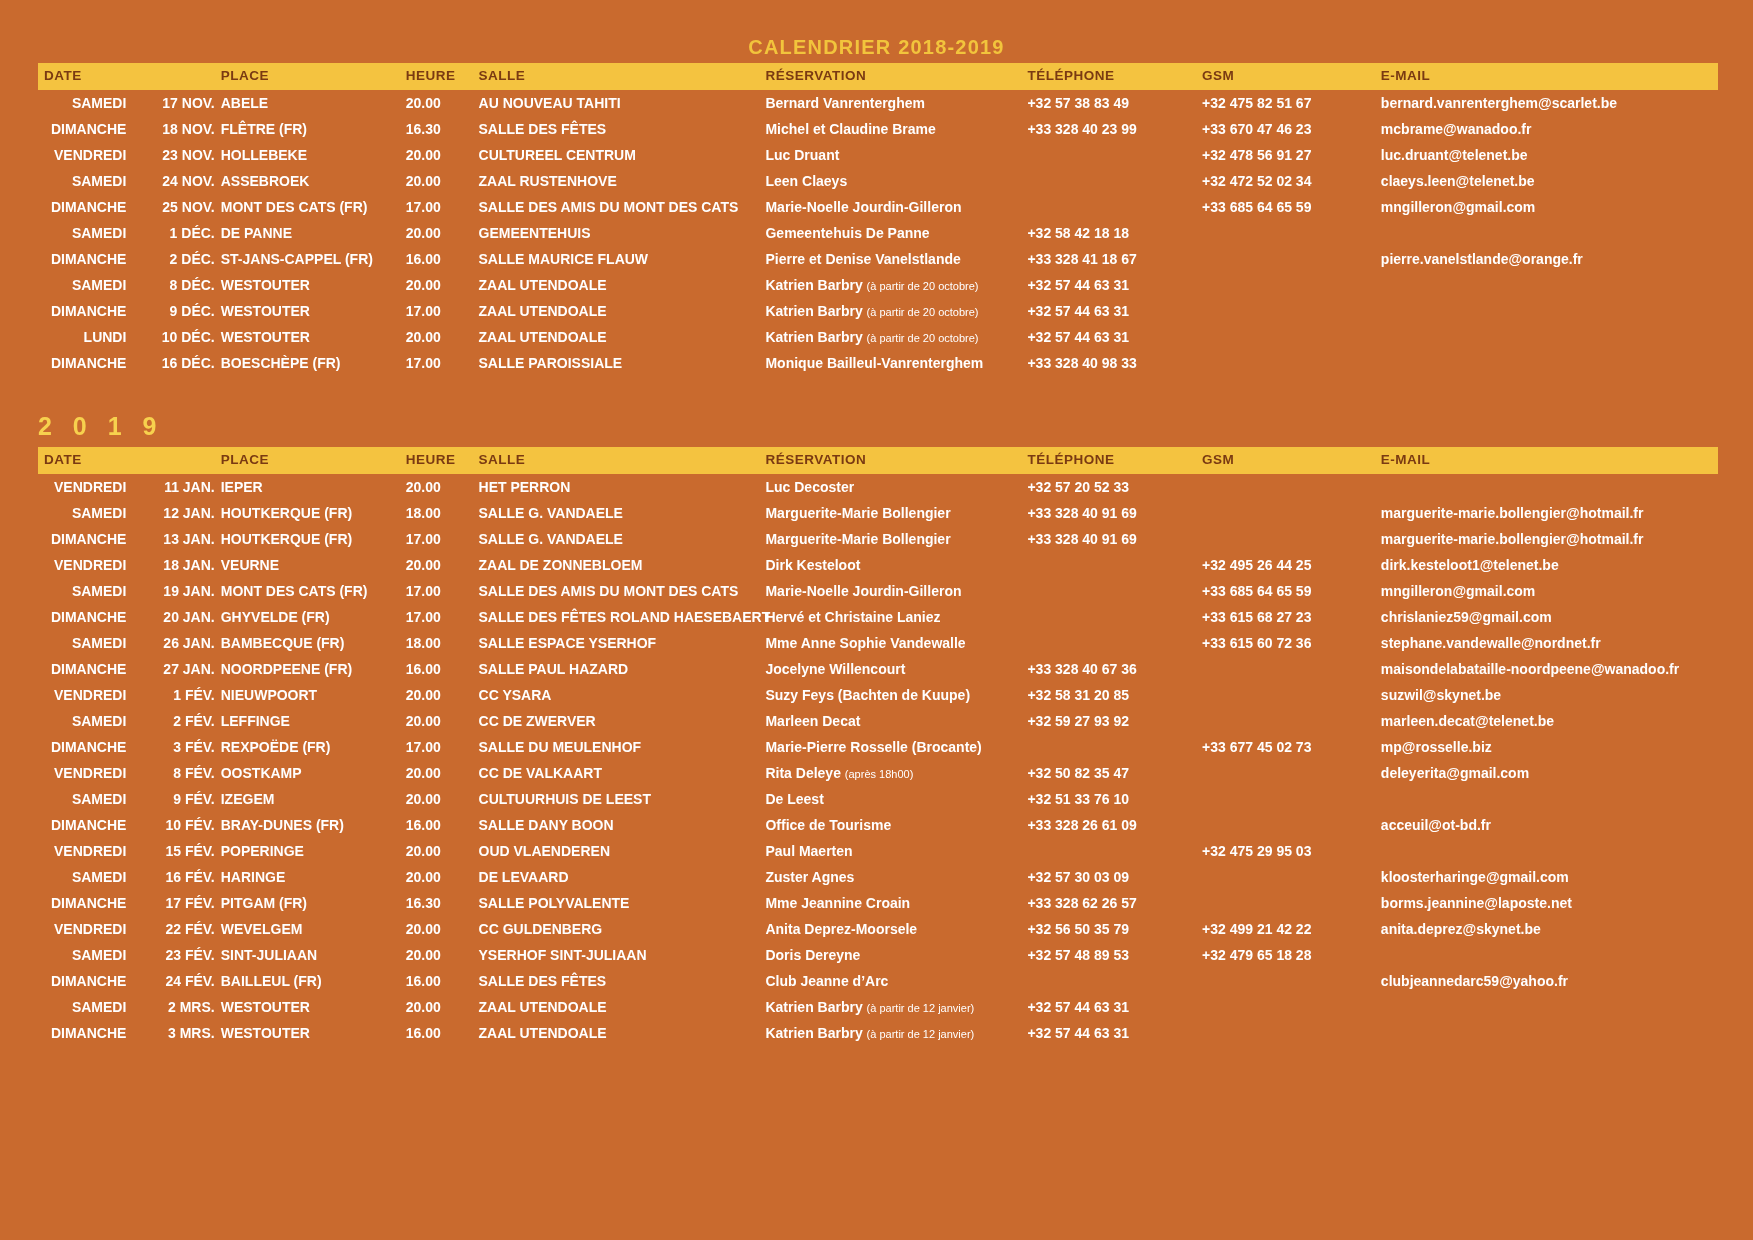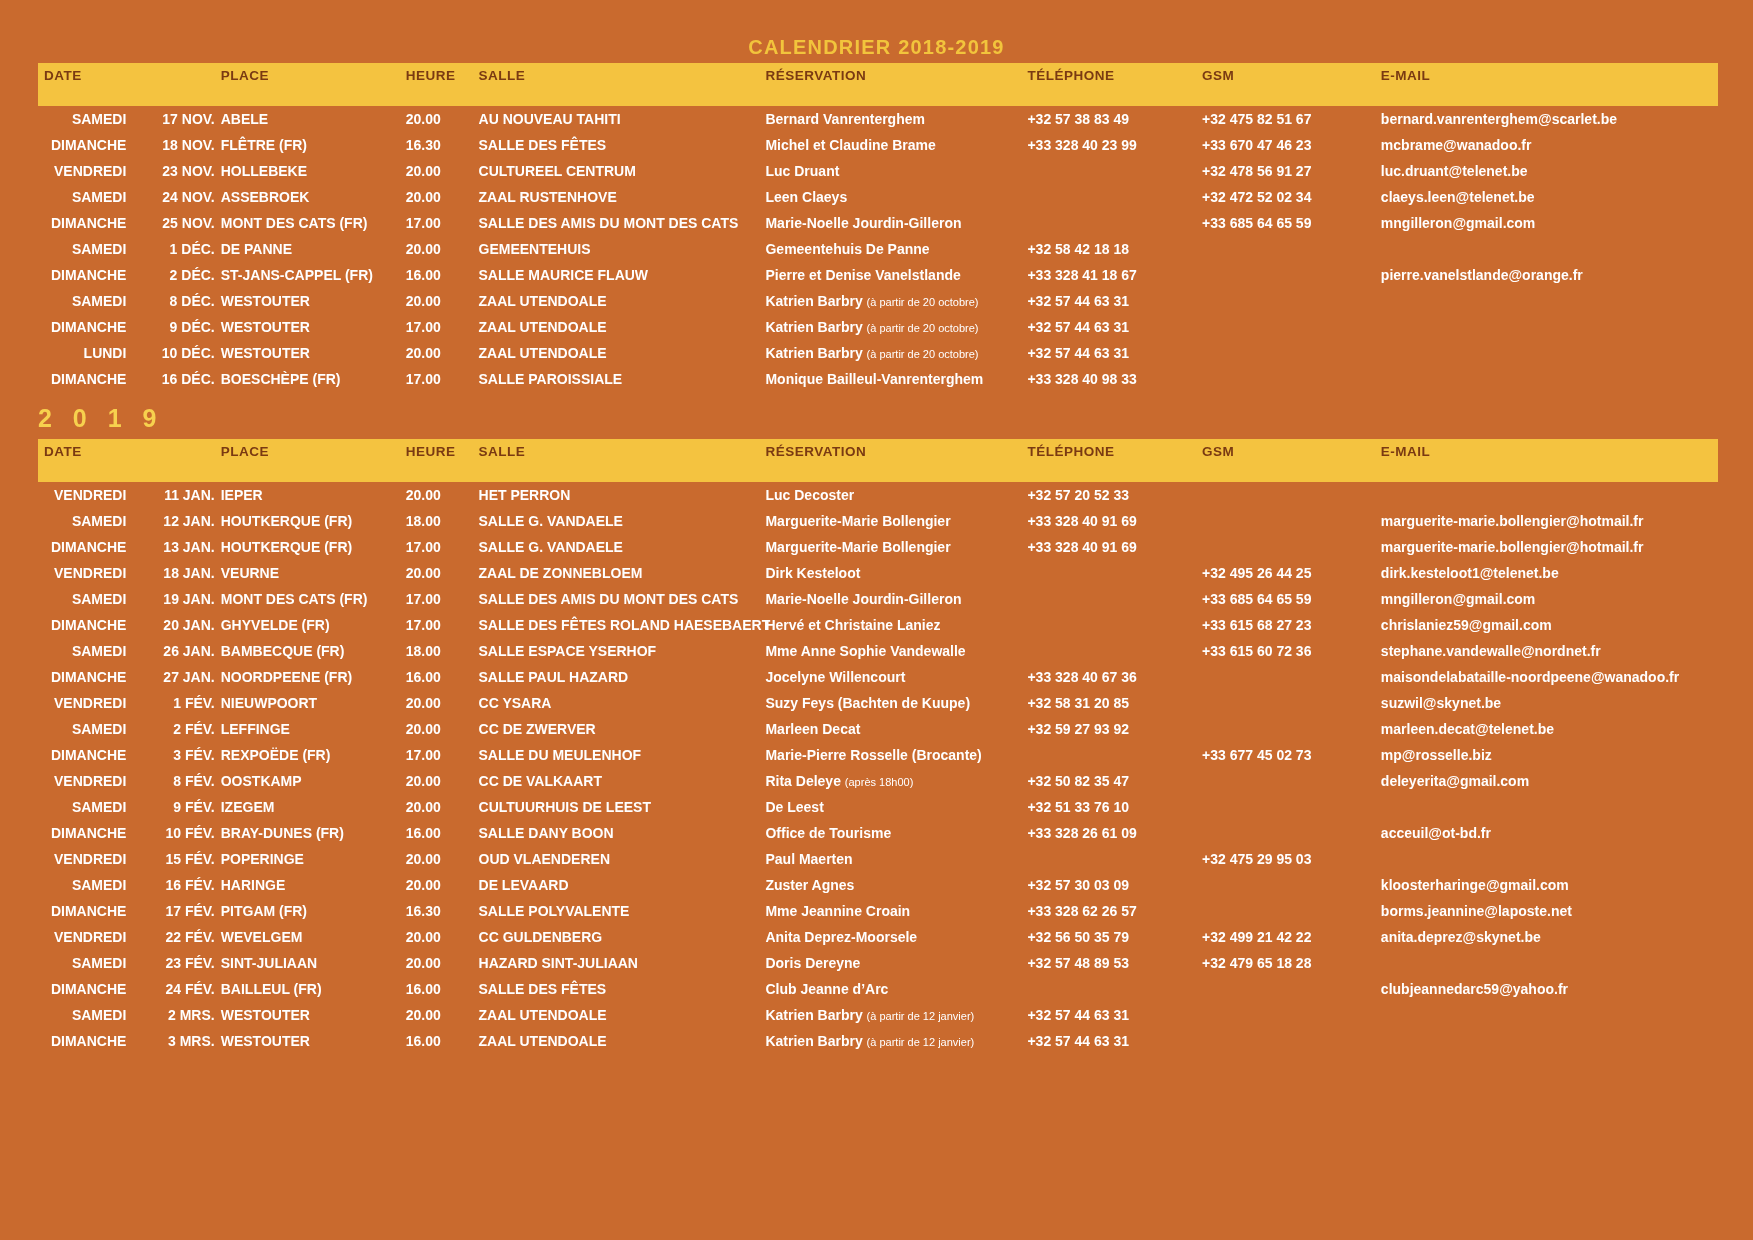--- a/index.html
+++ b/index.html
@@ -33,36 +33,36 @@
   .year-heading {
     color: #f7d14e;
     font-size: 25px;
     font-weight: bold;
     letter-spacing: 7px;
     margin-left: 38px;
     margin-top: 8px;
     margin-bottom: 6px;
   }
   .year-heading.second {
-    margin-top: 12px;
+    margin-top: 36px;
   }
   table.sched {
     border-collapse: collapse;
     margin-left: 38px;
     width: 1680px;
     table-layout: fixed;
   }
   table.sched thead th {
     background: #f4c340;
     color: #7a3a12;
     font-size: 13.5px;
     font-weight: bold;
     text-align: left;
     letter-spacing: 0.5px;
-    padding: 5px 0 23px 6px;
+    padding: 5px 0 7px 6px;
     height: 21px;
     box-sizing: border-box;
   }
   table.sched tbody td {
     font-size: 14px;
     font-weight: bold;
     color: #ffffff;
     padding: 2px 0 2px 6px;
     white-space: nowrap;
     overflow: visible;
@@ -452,21 +452,21 @@
           <td class="resa"><span>Anita Deprez-Moorsele</span> <span class="note"></span></td>
           <td class="tel tel-cell">+32   56 50 35 79</td>
           <td class="gsm">+32 499 21 42 22</td>
           <td class="mail">anita.deprez@skynet.be</td>
         </tr>
       <tr>
           <td class="day">SAMEDI</td>
           <td class="datenum">23 FÉV.</td>
           <td class="place">SINT-JULIAAN</td>
           <td class="heure">20.00</td>
-          <td class="salle">HAZARD SINT-JULIAAN</td>
+          <td class="salle">YSERHOF SINT-JULIAAN</td>
           <td class="resa"><span>Doris Dereyne</span> <span class="note"></span></td>
           <td class="tel tel-cell">+32   57 48 89 53</td>
           <td class="gsm">+32 479 65 18 28</td>
           <td class="mail"></td>
         </tr>
       <tr>
           <td class="day">DIMANCHE</td>
           <td class="datenum">24 FÉV.</td>
           <td class="place">BAILLEUL (FR)</td>
           <td class="heure">16.00</td>

